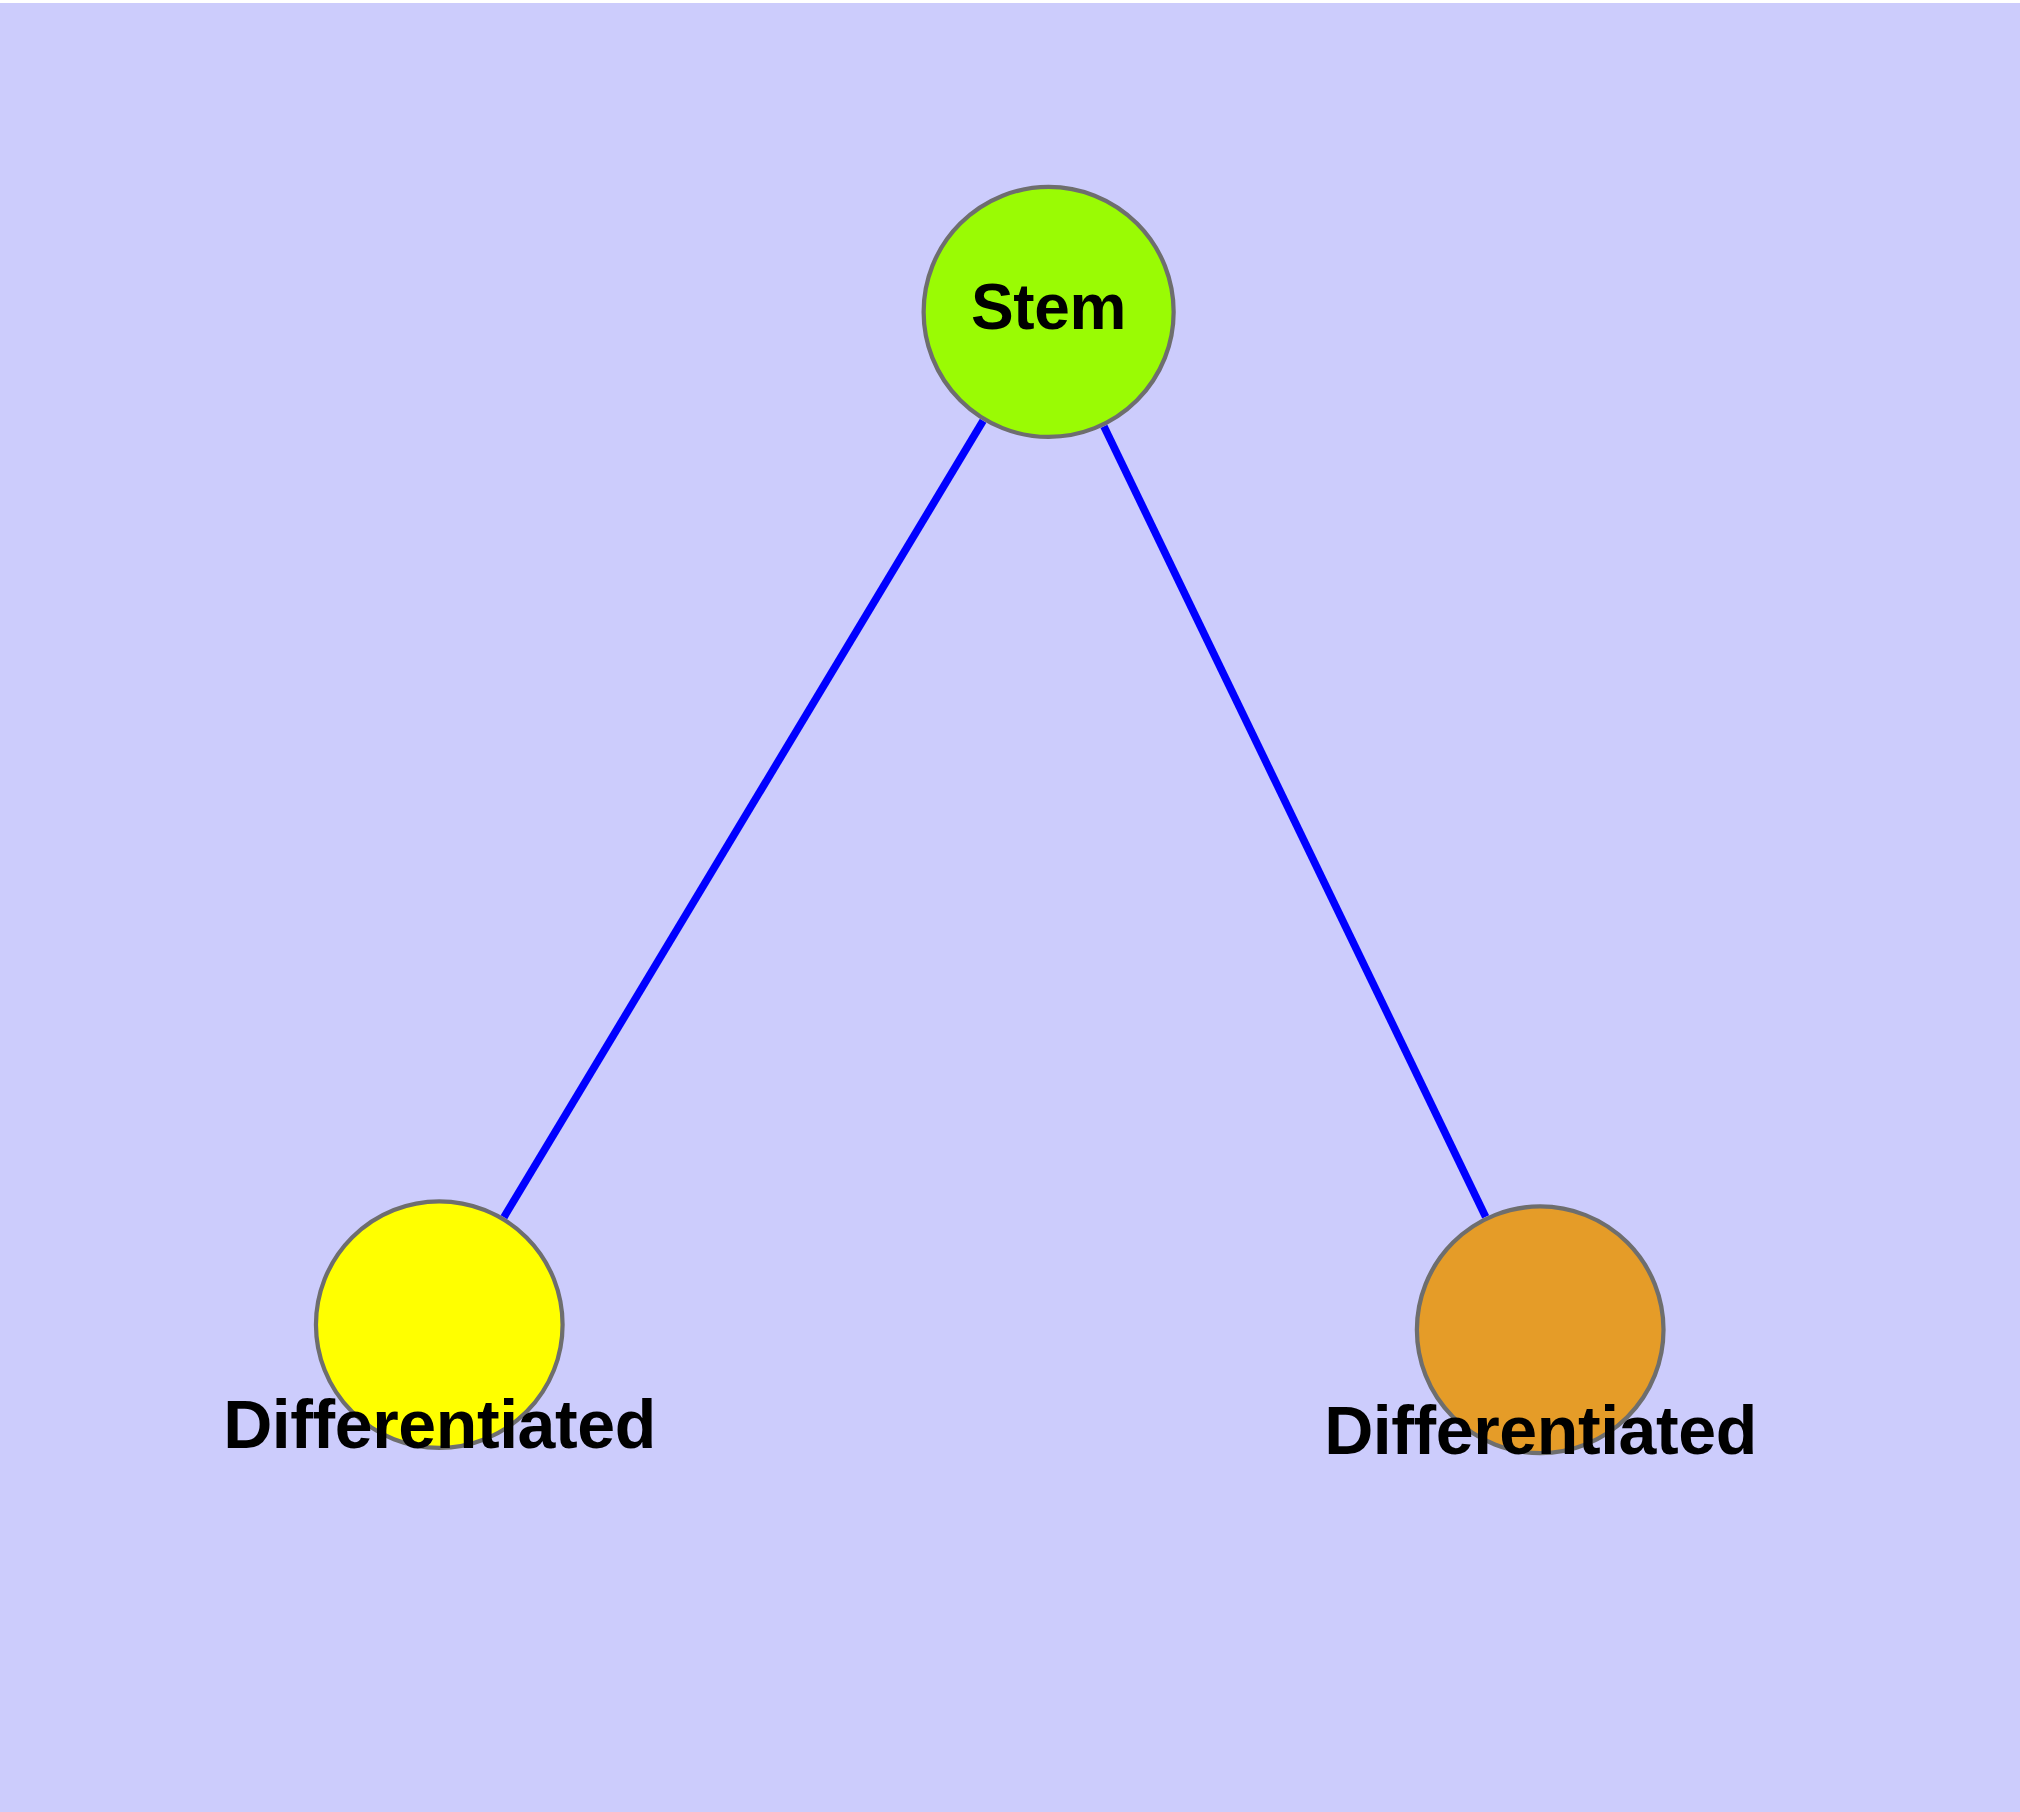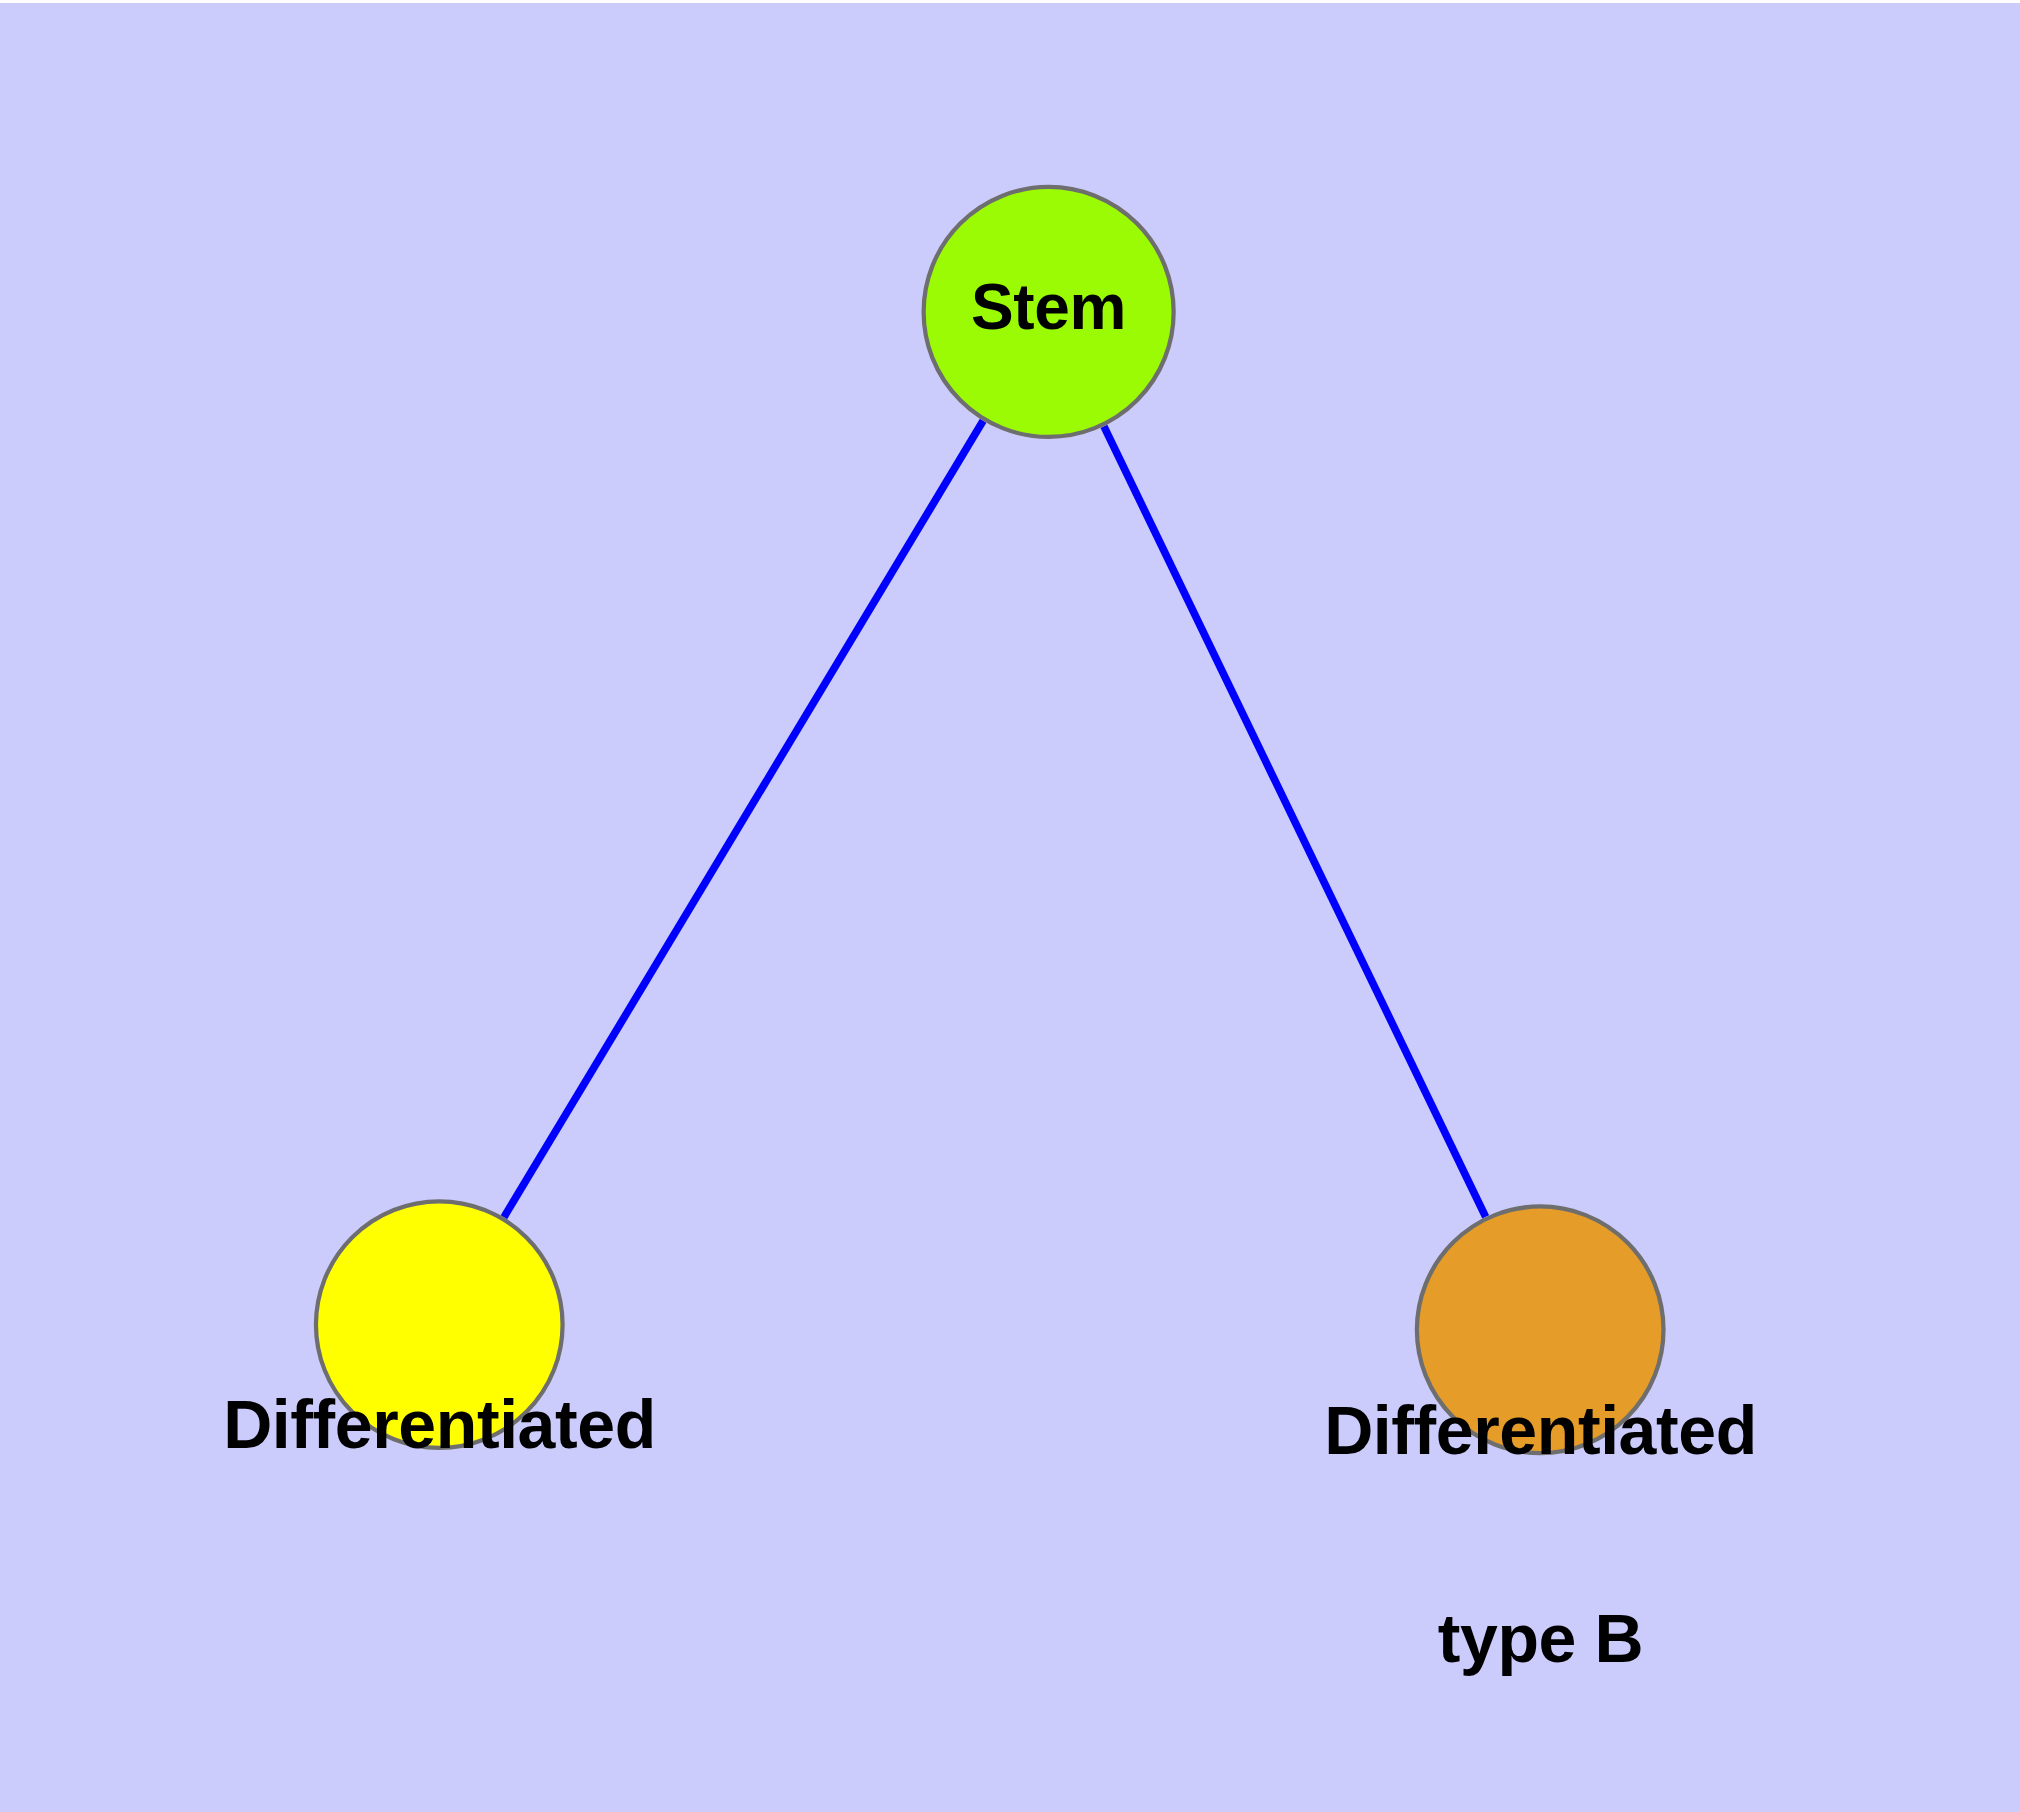--- a/index.html
+++ b/index.html
@@ -82,17 +82,16 @@
   </svg>
 
   <div id="label-stem" class="node-label" style="font-size: 64px; color: rgb(0, 0, 0); left: 794px; top: 275px; text-align: center;">Stem</div>
 
   <div id="label-diff-a" class="node-label" style="font-size: 68px; color: rgb(0, 0, 0); left: 58px; top: 1251px;">
     <div>Differentiated</div>
   </div>
 
   <div id="label-diff-b" class="node-label" style="font-size: 68px; color: rgb(0, 0, 0); left: 1159px; top: 1257px;">
     <div>Differentiated</div>
-    <div>type B</div>
   </div>
 
 </div>
 
 
 </body></html>

